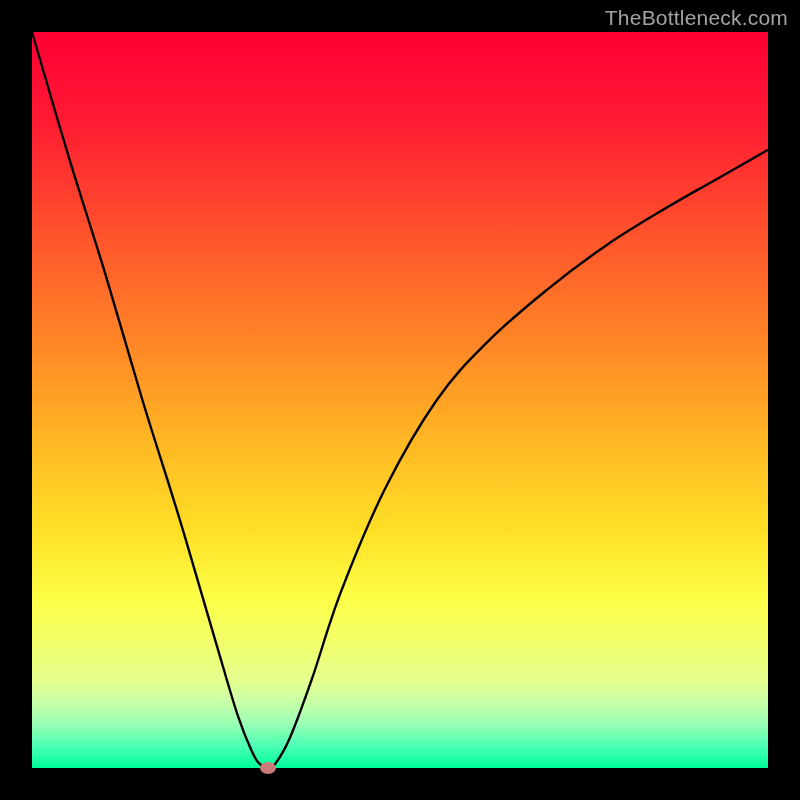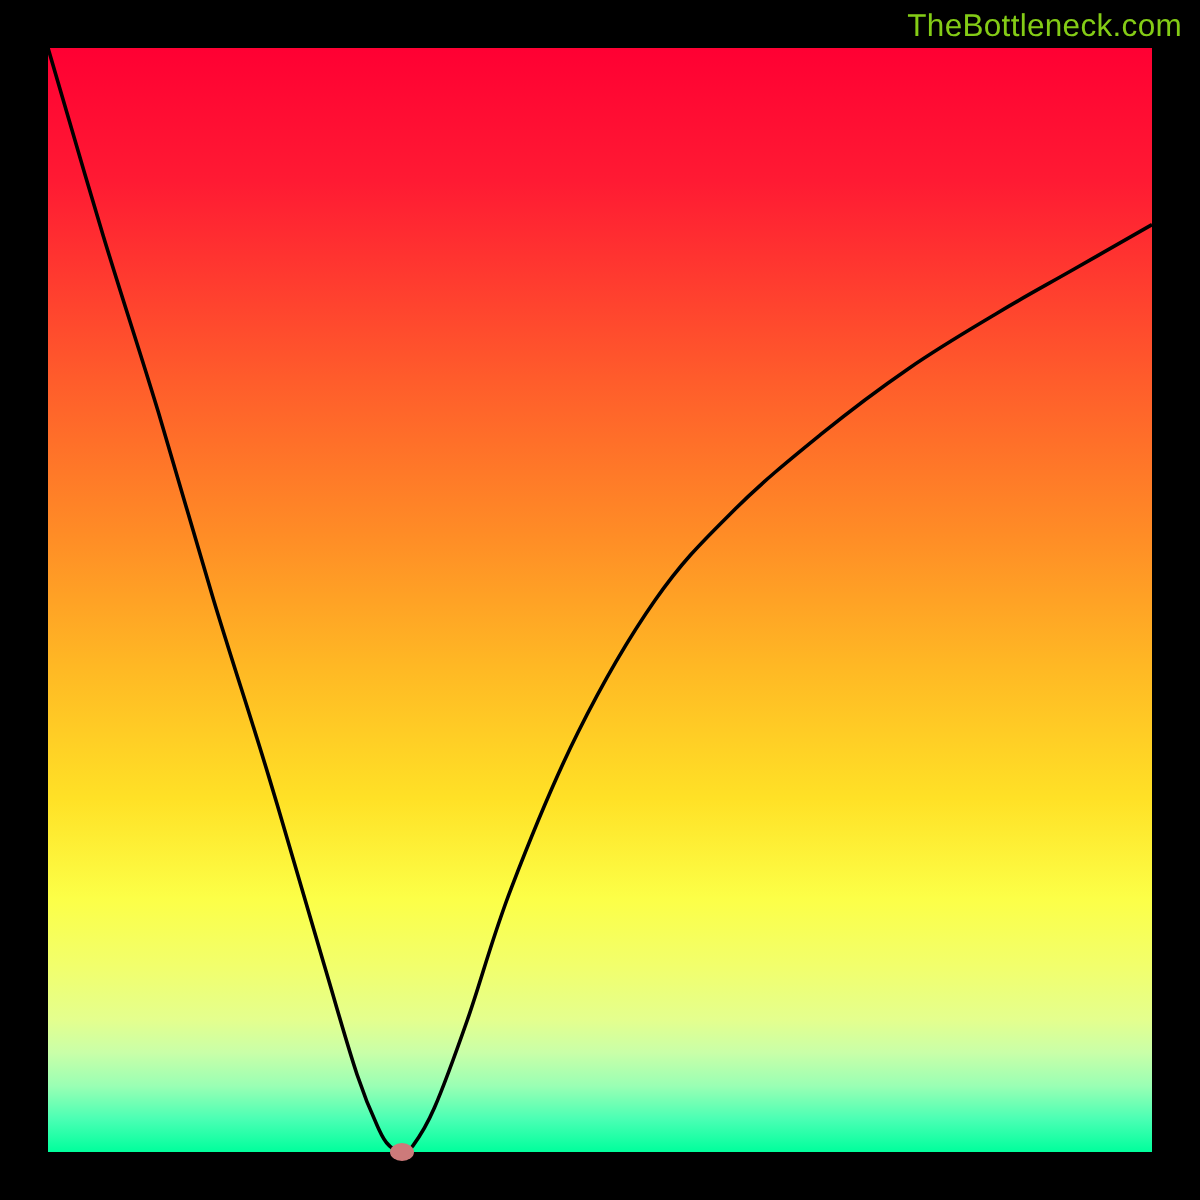--- a/index.html
+++ b/index.html
@@ -36,21 +36,21 @@
       #c9ffa8 91%,
       #9affb4 94%,
       #4bffb4 97%,
       #00ff9c 100%
     );
   }
   .watermark {
     position: absolute;
     top: 6px;
     right: 12px;
-    color: #84cc16;
+    color: #a3a3a3;
     font-size: 21px;
     font-weight: 500;
     letter-spacing: 0.2px;
     user-select: none;
   }
   svg.curve {
     position: absolute;
     left: 0;
     top: 0;
     width: 736px;

